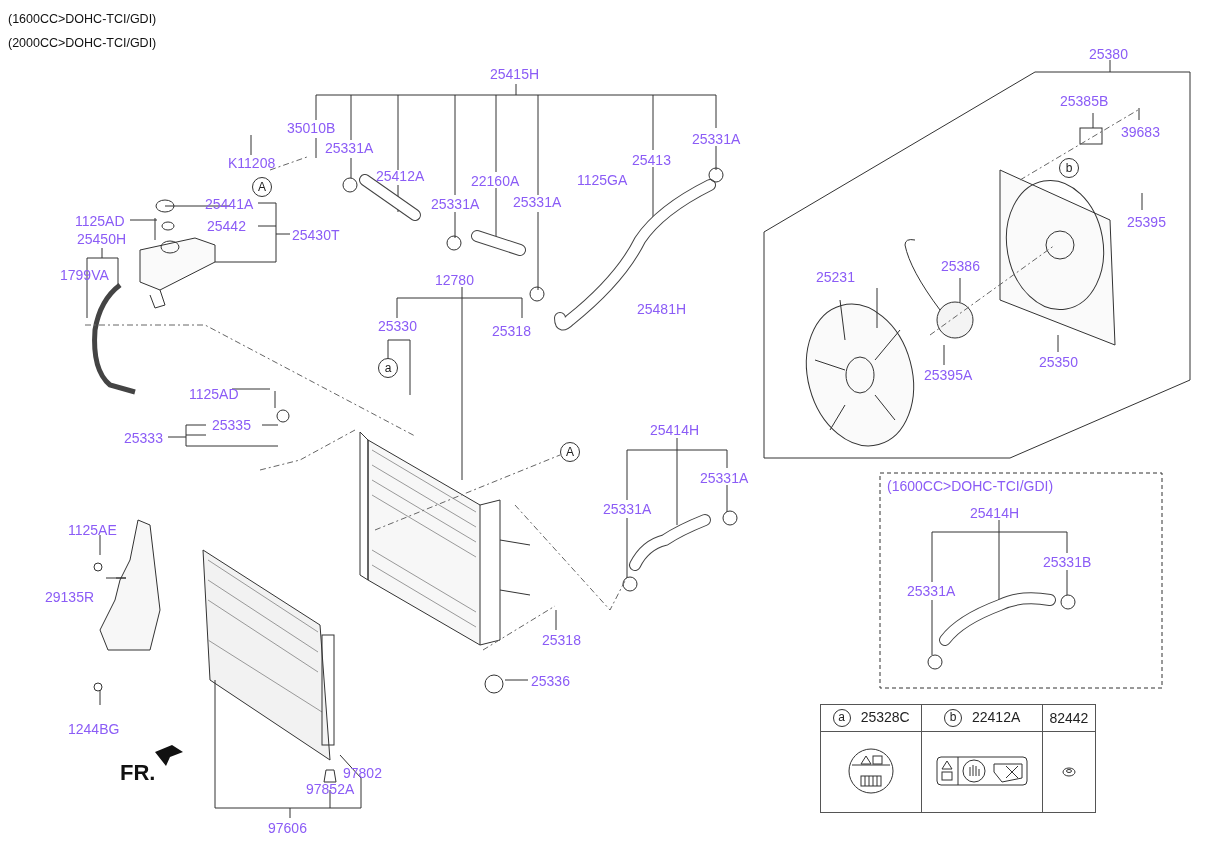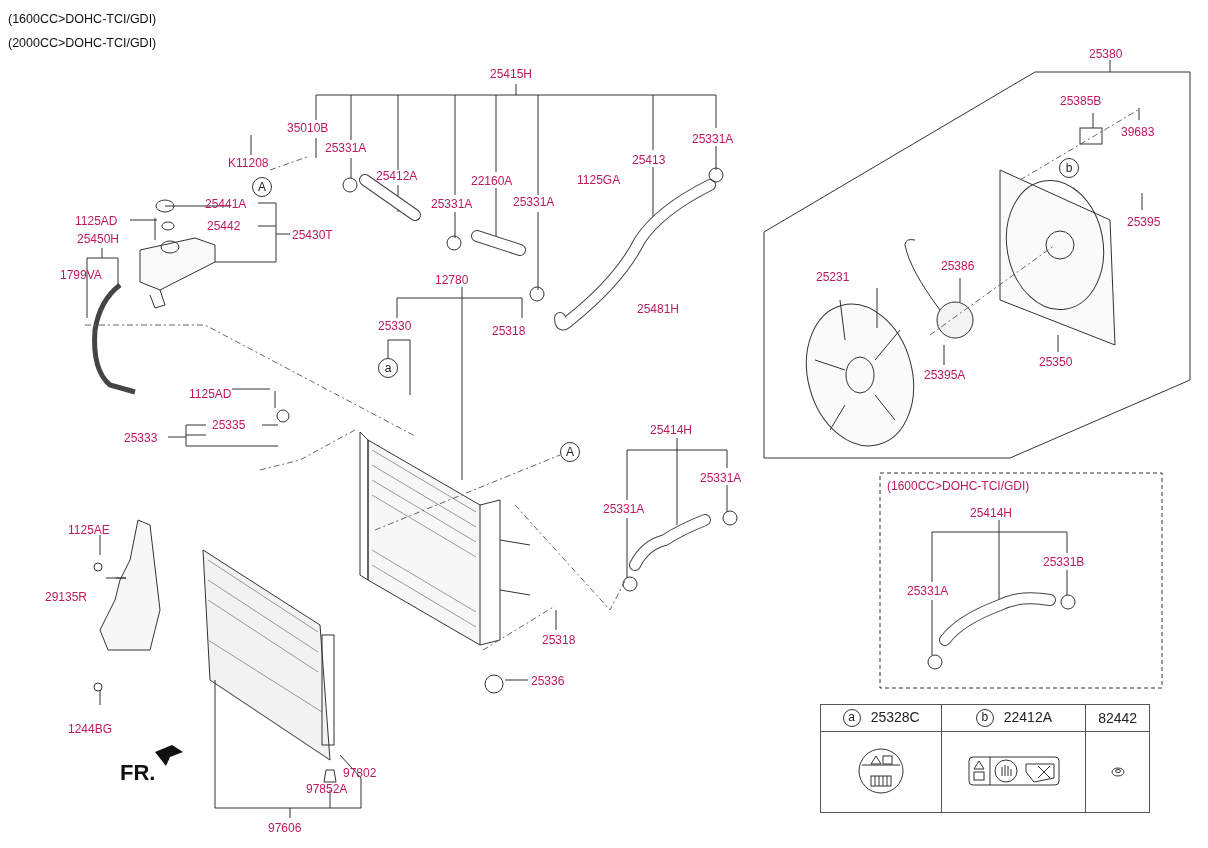--- a/index.html
+++ b/index.html
@@ -1,21 +1,21 @@
 <!DOCTYPE html>
 <html><head>
 <meta charset="utf-8">
 <style>
   html,body{margin:0;padding:0;background:#fff;}
   body{width:1208px;height:848px;position:relative;overflow:hidden;font-family:"Liberation Sans",sans-serif;color:#222;}
   .hdr{position:absolute;left:8px;font-size:12.5px;line-height:14px;color:#111;}
-  .lbl{position:absolute;font-size:12px;line-height:16px;color:#be185d;white-space:nowrap;cursor:pointer;}
+  .lbl{position:absolute;font-size:14px;line-height:16px;color:#8b5cf6;white-space:nowrap;cursor:pointer;}
   svg#art{position:absolute;left:0;top:0;}
   .fr{position:absolute;left:120px;top:760px;font-size:22px;font-weight:bold;color:#111;}
-  table.legend{position:absolute;left:820px;top:704px;border-collapse:collapse;width:330px;}
+  table.legend{position:absolute;left:820px;top:704px;border-collapse:collapse;width:276px;}
   table.legend td{border:1px solid #555;text-align:center;font-size:14px;color:#222;}
   table.legend tr.h td{height:24px;}
   table.legend tr.b td{height:78px;}
   .circ{display:inline-block;width:16px;height:16px;border:1px solid #333;border-radius:50%;font-size:12px;line-height:15px;text-align:center;margin-right:10px;vertical-align:middle;}
   .callout{position:absolute;width:18px;height:18px;border:1px solid #333;border-radius:50%;font-size:12px;line-height:18px;text-align:center;background:#fff;cursor:pointer;}
 </style>
 </head>
 <body>
 
 <div class="hdr" style="top:12px">(1600CC&gt;DOHC-TCI/GDI)</div>

